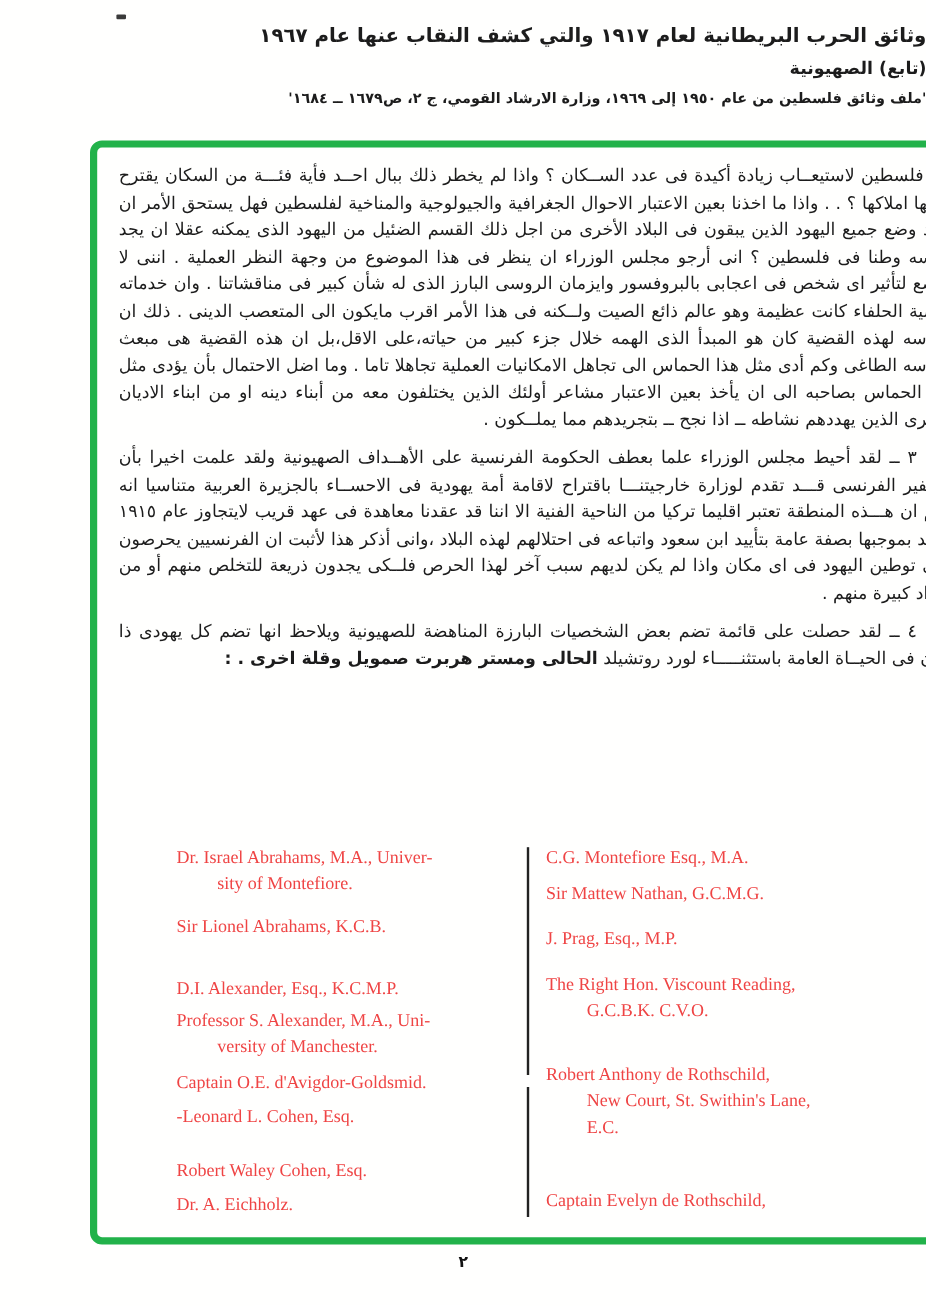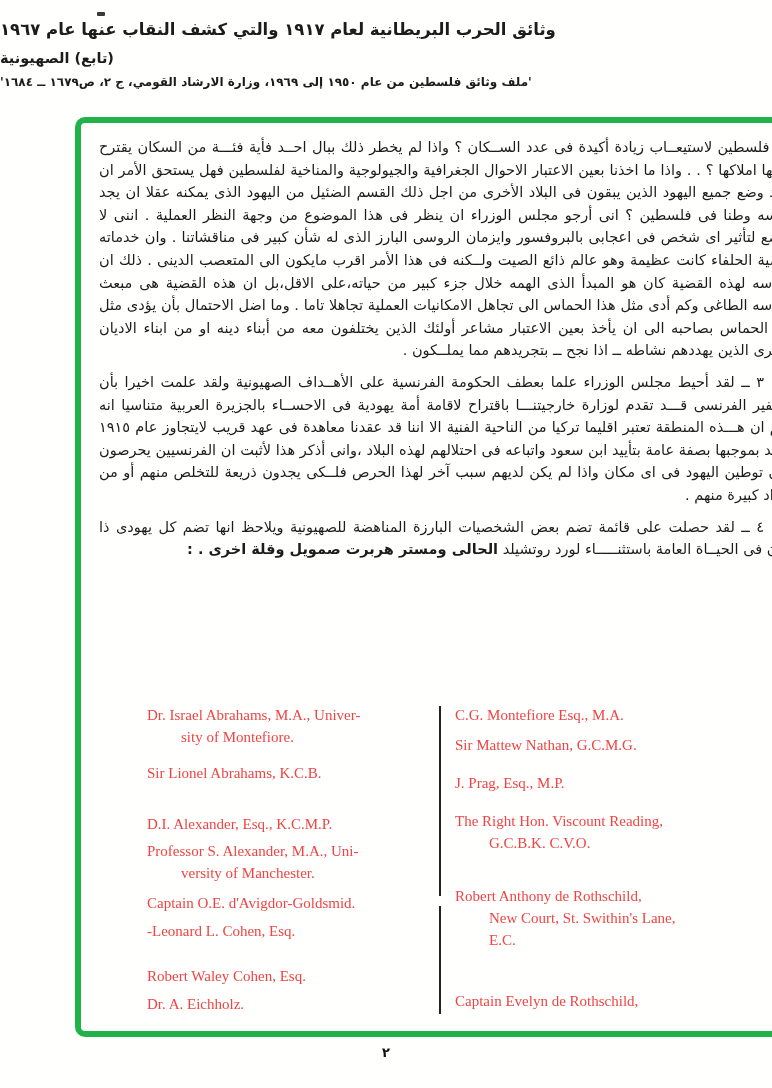--- a/index.html
+++ b/index.html
@@ -2,21 +2,21 @@
 <html lang="ar"><head>
 <meta charset="utf-8">
 <style>
   * { margin:0; padding:0; box-sizing:border-box; }
   html,body { width:772px; height:1088px; }
   body { background:#ffffff; font-family:"DejaVu Sans", sans-serif; color:#1c1c1c; }
   .page { position:relative; width:772px; height:1088px; background:#fffffe; overflow:hidden; }
 
   .speck { position:absolute; left:97px; top:12px; width:8px; height:4px; background:#3a3a3a; border-radius:1px; }
 
-  .header { position:absolute; top:20px; left:0; right:0; text-align:left; direction:rtl; }
+  .header { position:absolute; top:20px; left:0; right:0; text-align:right; direction:rtl; }
   .header .title  { font-size:16.5px; font-weight:bold; letter-spacing:0.2px; margin-bottom:11px; }
   .header .subtitle { font-size:14.5px; font-weight:bold; margin-bottom:9px; }
   .header .source { font-size:12px; font-weight:bold; }
 
   .frame { position:absolute; left:75px; top:117px; width:745px; height:920px;
            border:6px solid #22b24a; border-radius:10px; padding:13px 20px 8px 18px; overflow:hidden; }
 
   .arabic { direction:rtl; text-align:justify; font-size:14.5px; line-height:22.6px;
             height:568px; overflow:hidden; }
   .arabic .para { margin-bottom:9px; }

